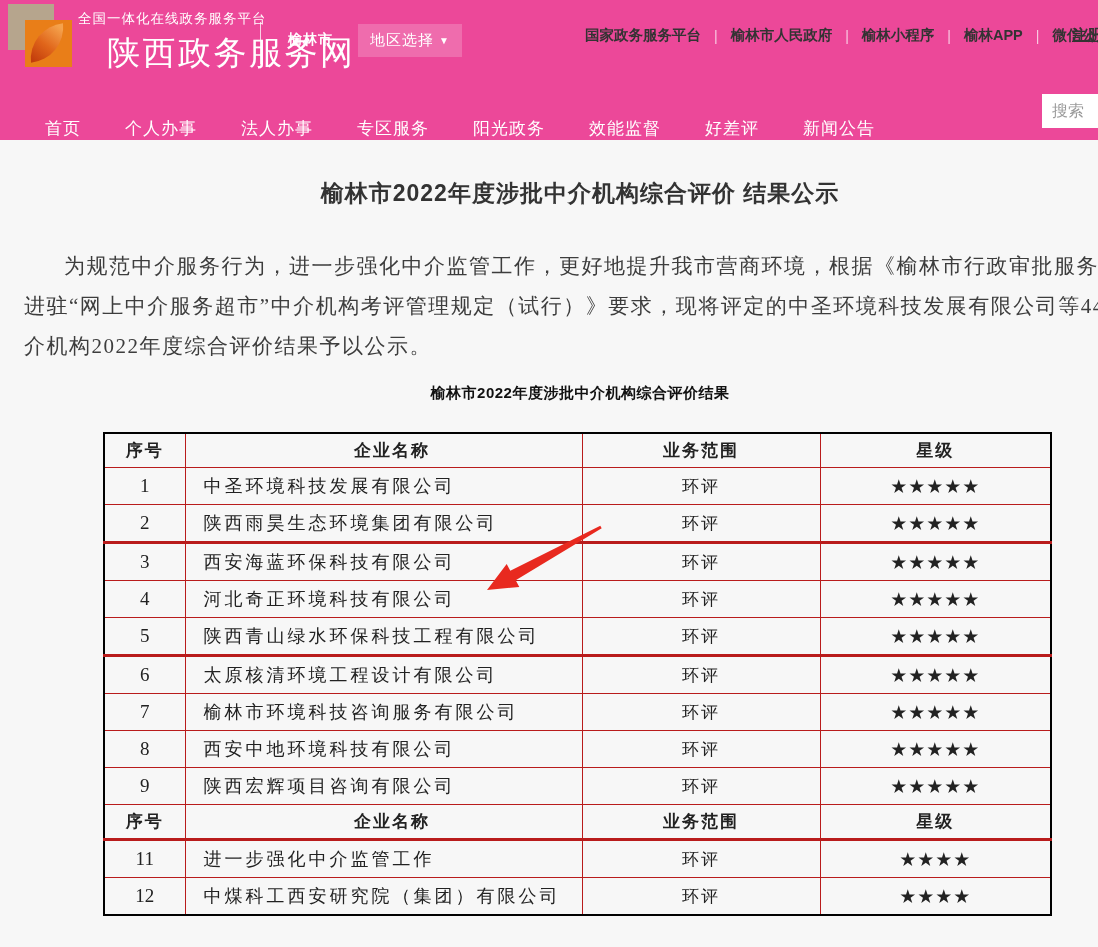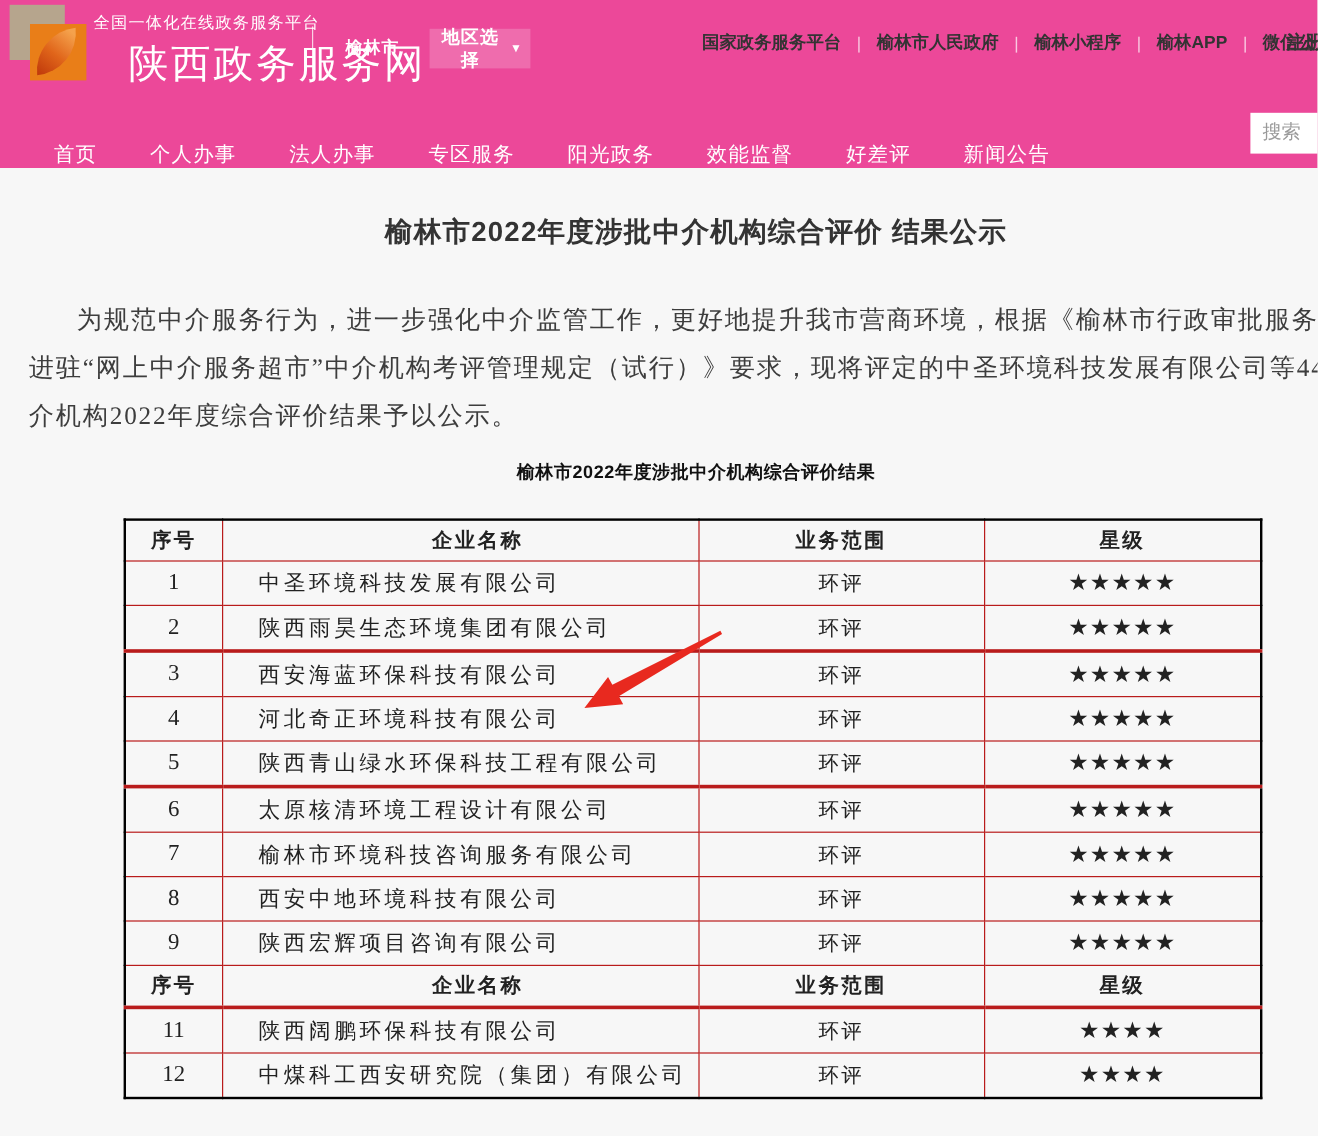--- a/index.html
+++ b/index.html
@@ -14,23 +14,23 @@
   .logo .orange{position:absolute;left:17px;top:16px;width:47px;height:47px;background:#e97e18;}
   .logo .leaf{position:absolute;left:4px;top:5px;width:36px;height:36px;
     border-radius:100% 0 100% 0;
     background:linear-gradient(45deg,#c23c0c 5%,#e0651a 45%,#f5a24c 90%);
     transform:rotate(-6deg);}
   .brand{position:absolute;left:78px;top:10px;color:#fff;}
   .brand .small{font-size:13.5px;letter-spacing:1px;}
   .brand .big{font-size:33px;letter-spacing:2.5px;margin-top:3px;margin-left:29px;}
   .hdr-divider{position:absolute;left:260px;top:22px;width:1px;height:42px;background:rgba(255,255,255,0.75);}
   .city{position:absolute;left:288px;top:31px;color:#fff;font-size:14px;font-weight:bold;letter-spacing:1px;}
-  .region-btn{position:absolute;left:358px;top:24px;width:84px;height:33px;
+  .region-btn{position:absolute;left:358px;top:24px;width:104px;height:33px;
     background:rgba(255,255,255,0.2);color:#fff;font-size:15px;border:none;
-    display:flex;align-items:center;justify-content:center;gap:5px;cursor:pointer;letter-spacing:1px;font-weight:bold;}
+    display:flex;align-items:center;justify-content:center;gap:5px;cursor:pointer;letter-spacing:1px;}
   .region-btn .caret{font-size:10px;}
   .top-links{position:absolute;left:572px;top:26px;display:flex;align-items:center;white-space:nowrap;}
   .top-links .lnk{color:#333;font-size:14.5px;padding:0 13px;text-decoration:none;font-weight:bold;}
   .top-links .sep{color:rgba(255,255,255,0.7);font-size:14px;}
   .register{position:absolute;left:1072px;top:26px;color:#333;font-size:15px;font-weight:bold;white-space:nowrap;}
   
   .nav{position:absolute;left:0;top:75px;width:1098px;height:65px;display:flex;align-items:flex-end;padding-left:45px;gap:44px;box-sizing:border-box;}
   .nav .item{color:#fff;font-size:17px;letter-spacing:1px;white-space:nowrap;cursor:pointer;}
   .search{position:absolute;left:1042px;top:94px;width:76px;height:34px;background:#fff;border:none;
     font-size:16px;color:#555;padding:0 0 0 10px;box-sizing:border-box;outline:none;}
@@ -42,21 +42,21 @@
   .para .pline{font-size:21px;line-height:40px;letter-spacing:1.5px;white-space:nowrap;}
   .para .pline.first{text-indent:40px;}
   .caption{margin-top:18px;text-align:center;font-size:15px;font-weight:bold;color:#111;letter-spacing:0.5px;}
   
   table.results{position:absolute;left:103px;top:292px;width:947px;border-collapse:collapse;table-layout:fixed;
     background:transparent;border:2px solid #000;}
   table.results td{border:1px solid #b91c1c;height:34px;font-family:"Liberation Serif",serif;
     color:#222;overflow:hidden;white-space:nowrap;}
   tr.head td{font-family:"Liberation Sans",sans-serif;font-weight:bold;font-size:17px;text-align:center;height:31px;letter-spacing:2px;}
   td.c0{text-align:center;font-size:19px;}
-  td.c1{text-align:left;padding-left:30px;font-size:18px;letter-spacing:3px;}
+  td.c1{text-align:left;padding-left:18px;font-size:18px;letter-spacing:3px;}
   td.c2{text-align:center;font-size:17px;letter-spacing:2px;color:#333;}
   td.c3{text-align:center;font-size:19px;letter-spacing:1px;color:#000;margin-left:45px;}
   tr.thick td{border-bottom-width:3px;}
   
   .arrow-svg{position:absolute;left:450px;top:500px;width:200px;height:120px;pointer-events:none;}
 </style>
 </head>
 <body>
 
 <div class="hdr">
@@ -181,21 +181,21 @@
           <td class="c3">★★★★★</td>
         </tr>
         <tr class="thick head">
           <td class="c0">序号</td>
           <td class="c1">企业名称</td>
           <td class="c2">业务范围</td>
           <td class="c3">星级</td>
         </tr>
         <tr>
           <td class="c0">11</td>
-          <td class="c1">陕西阔鹏环保科技有限公司</td>
+          <td class="c1">进一步强化中介监管工作</td>
           <td class="c2">环评</td>
           <td class="c3">★★★★</td>
         </tr>
         <tr>
           <td class="c0">12</td>
           <td class="c1">中煤科工西安研究院（集团）有限公司</td>
           <td class="c2">环评</td>
           <td class="c3">★★★★</td>
         </tr>
       </tbody>

